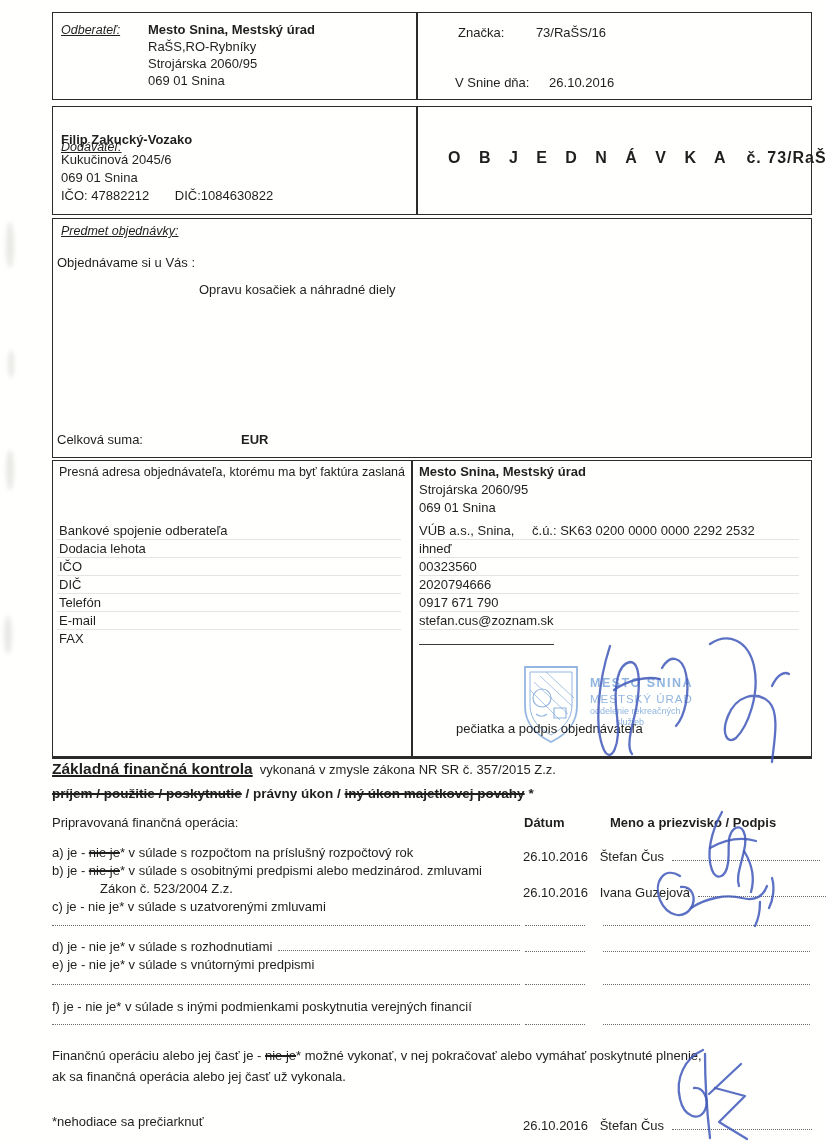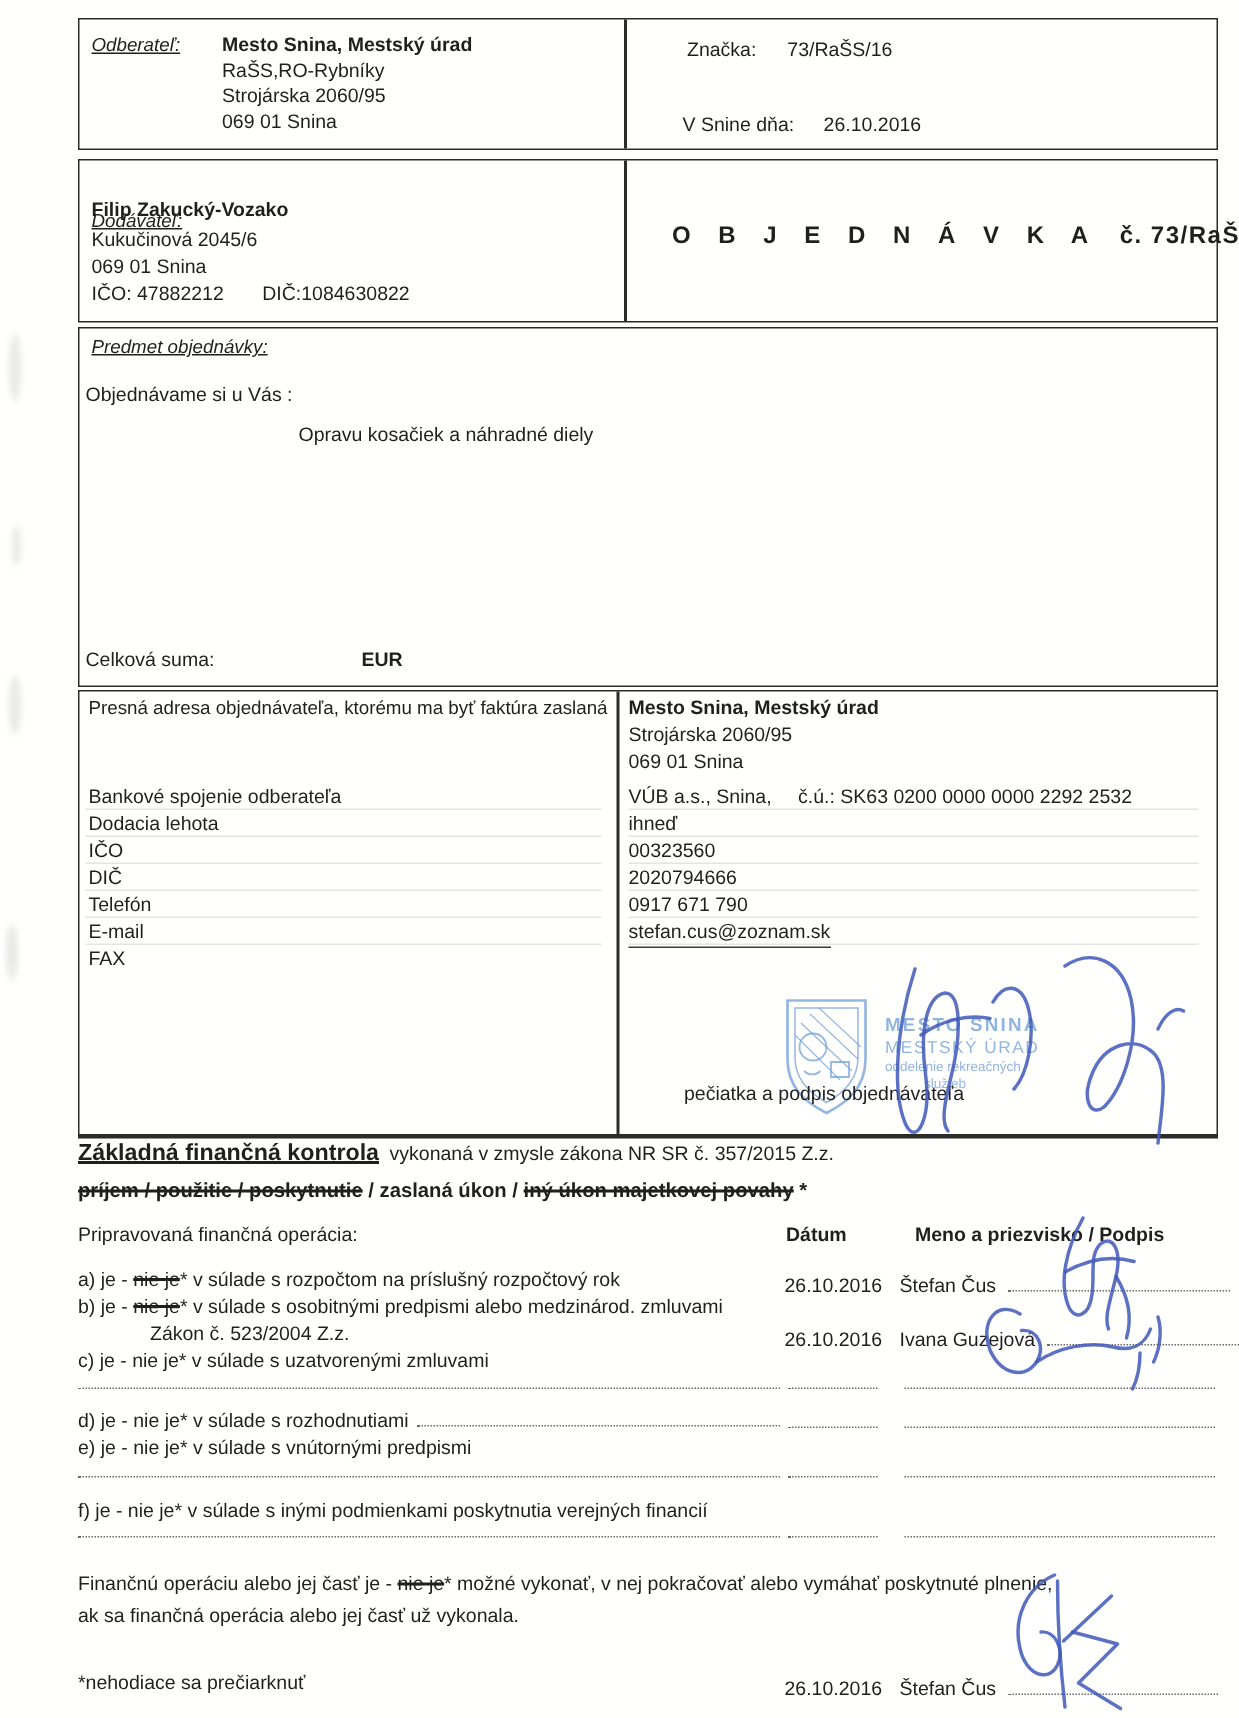--- a/index.html
+++ b/index.html
@@ -17,21 +17,21 @@
   .faint{position:absolute;height:1px;background:#e4e4e0;}
   .title-word{font-weight:bold;font-size:16px;letter-spacing:7px;}
   .title-num{font-weight:bold;font-size:16px;letter-spacing:1px;margin-left:14px;}
   .k-title{font-weight:bold;font-size:15.5px;text-decoration:underline;text-decoration-thickness:1.6px;}
   .k-rest{font-size:13px;margin-left:7px;}
   .k-opts{font-weight:bold;font-size:13.5px;}
   .stamp-text{color:#7fa9db;opacity:.85;line-height:1.25;}
   .sig path{fill:none;stroke:#3f58b8;stroke-width:2.3;stroke-linecap:round;stroke-linejoin:round;opacity:.85;}
   .shield path, .shield line, .shield circle{stroke:#7aa4da;fill:none;opacity:.8;}
   .artifact{position:absolute;background:#d5d5d0;border-radius:50%;filter:blur(2px);opacity:.55;}
-  .email-u{border-bottom:1.2px solid #3a3a3a;padding-bottom:3px;}
+  .email-u{border-bottom:1.2px solid #3a3a3a;padding-bottom:16px;}
   .flexrow{display:flex;align-items:baseline;}
 </style>
 </head>
 <body>
 
 <div class="page">
 
   <div class="artifact" style="left:6px;top:222px;width:8px;height:46px;"></div>
   <div class="artifact" style="left:8px;top:350px;width:6px;height:28px;"></div>
   <div class="artifact" style="left:6px;top:450px;width:8px;height:40px;"></div>
@@ -39,21 +39,21 @@
 
   <div class="box" style="left:52px;top:12px;width:758px;height:86px;">
     <div class="vdiv" style="left:363px;"></div>
     <div class="abs ital-u" style="left:8px;top:10px;">Odberateľ:</div>
     <div class="abs bold" style="left:95px;top:9px;">Mesto Snina, Mestský úrad</div>
     <div class="abs" style="left:95px;top:26px;">RaŠS,RO-Rybníky</div>
     <div class="abs" style="left:95px;top:43px;">Strojárska 2060/95</div>
     <div class="abs" style="left:95px;top:60px;">069 01 Snina</div>
     <div class="abs" style="left:405px;top:12px;">
       <span>Značka:</span>
-      <span style="margin-left:17px;">73/RaŠS/16</span>
+      <span style="margin-left:28px;">73/RaŠS/16</span>
     </div>
     <div class="abs" style="left:402px;top:62px;">
       <span>V Snine dňa:</span>
       <span style="margin-left:16px;">26.10.2016</span>
     </div>
   </div>
 
   <div class="box" style="left:52px;top:106px;width:758px;height:107px;">
     <div class="vdiv" style="left:363px;"></div>
     <div class="abs ital-u" style="left:8px;top:5px;margin-top:28px;">Dodávateľ:</div>
@@ -139,21 +139,21 @@
     <path d="M26,62 C40,52 58,48 72,51"></path>
     <path d="M74,40 C82,26 94,28 98,46 C102,64 97,88 88,98"></path>
     <path d="M122,16 C140,4 160,12 166,38 C172,66 160,98 148,110 C139,117 133,105 140,88 C148,68 168,62 181,74 C192,85 186,114 184,134"></path>
     <path d="M184,58 C189,47 196,43 201,46"></path>
   </svg>
 
   <div class="abs" style="left:52px;top:760px;">
     <span class="k-title">Základná finančná kontrola</span><span class="k-rest">vykonaná v zmysle zákona NR SR č. 357/2015 Z.z.</span>
   </div>
   <div class="abs k-opts" style="left:52px;top:786px;">
-    <span class="strike">príjem / použitie / poskytnutie</span><span> / zaslaná úkon / </span><span class="strike">iný úkon majetkovej povahy</span><span> *</span>
+    <span class="strike">príjem / použitie / poskytnutie</span><span> / právny úkon / </span><span class="strike">iný úkon majetkovej povahy</span><span> *</span>
   </div>
 
   <div class="abs" style="left:52px;top:815px;">Pripravovaná finančná operácia:</div>
   <div class="abs bold" style="left:524px;top:815px;">Dátum</div>
   <div class="abs bold" style="left:610px;top:815px;">Meno a priezvisko / Podpis</div>
 
   <div class="abs" style="left:52px;top:863px;">
     <span>b) je - </span><span class="strike">nie je</span><span>* v súlade s osobitnými predpismi alebo medzinárod. zmluvami</span>
   </div>
   <div class="abs" style="left:52px;top:845px;">

